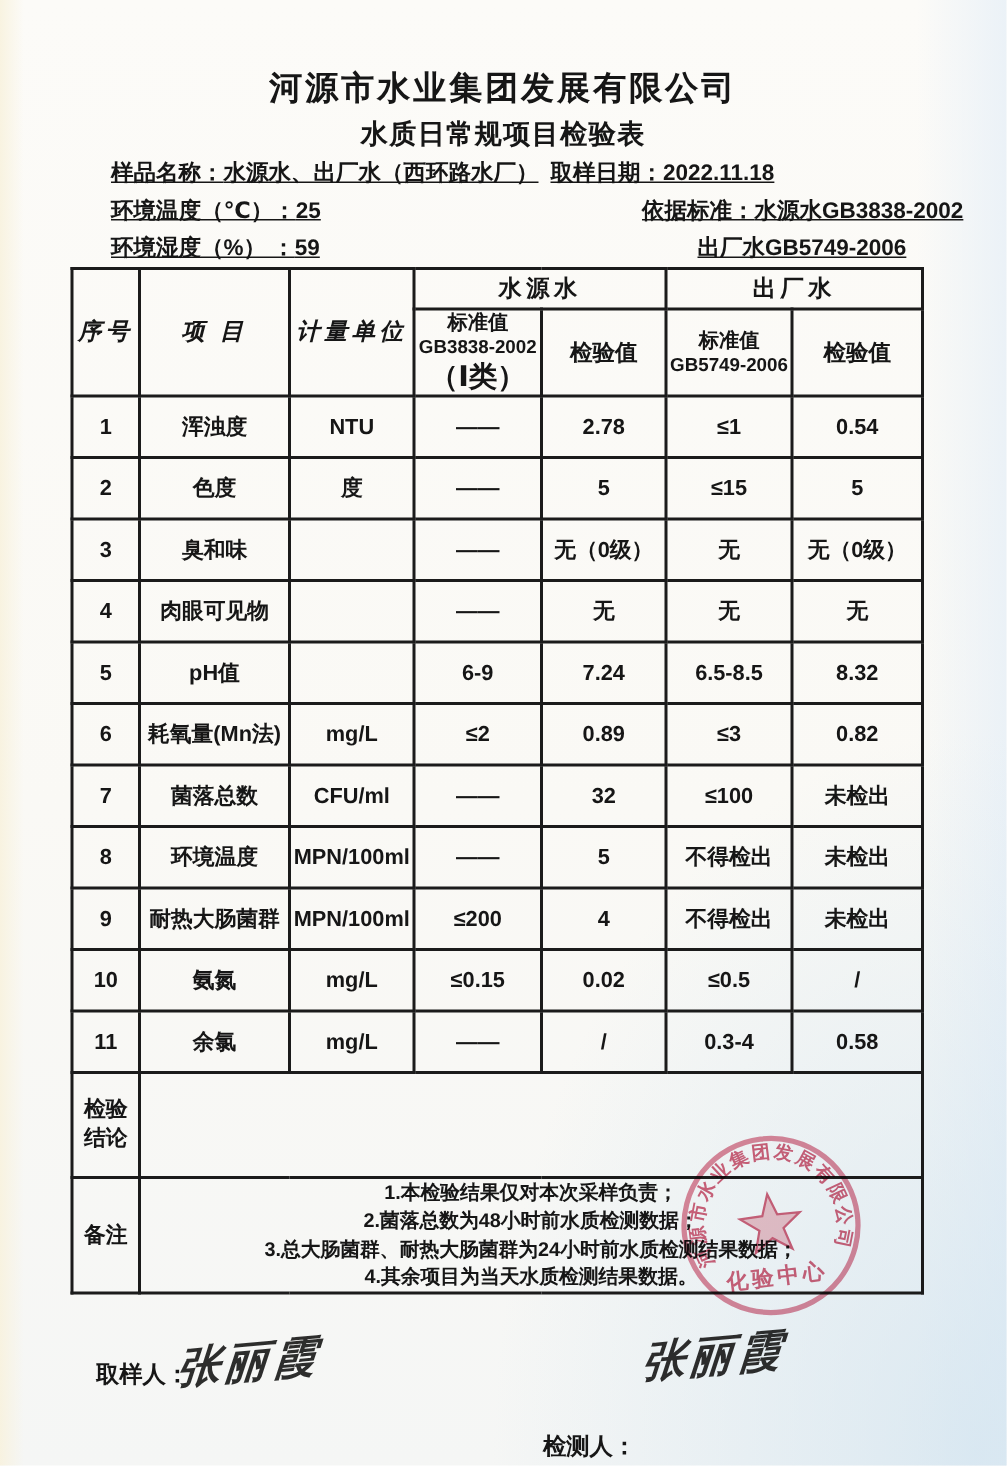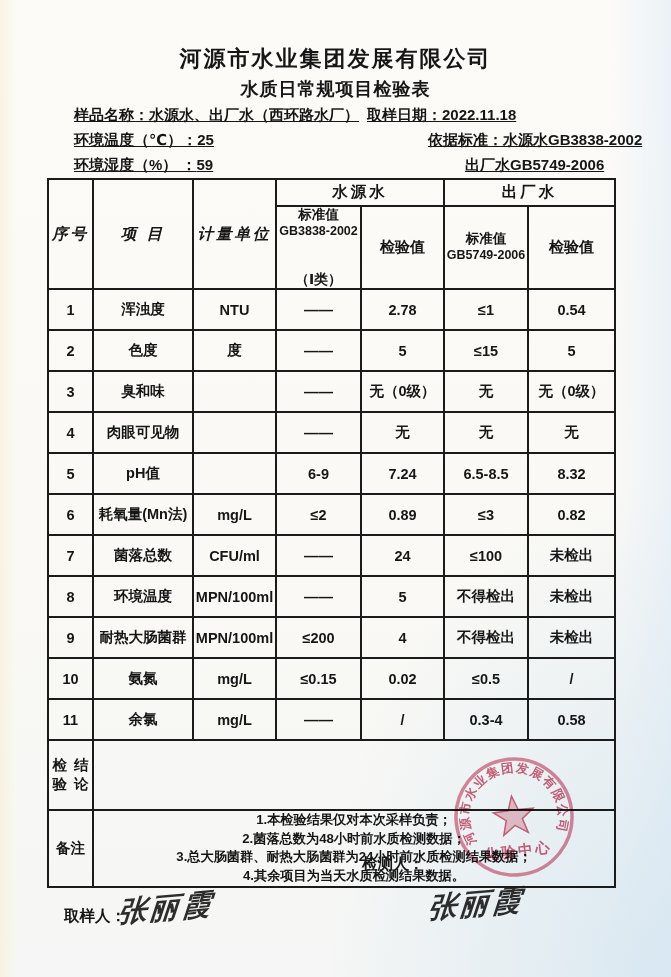--- a/index.html
+++ b/index.html
@@ -30,28 +30,28 @@
     font-weight:600; font-size:14.5px; overflow:hidden;
   }
   tr.h-ghead { height:27px; }
   tr.h-ghead th { font-size:15.5px; font-weight:700; letter-spacing:3px; }
   tr.h-shead { height:54px; }
   tr.h-shead th { font-size:15px; font-weight:700; }
   th.rspan { font-size:15px; font-weight:700; letter-spacing:1px;font-style:italic; }
   .std3 { display:flex; flex-direction:column; line-height:1.25; }
   .std3 .l1 { font-size:13.5px; font-weight:700; }
   .std3 .gb { font-size:12.5px; font-weight:600; letter-spacing:0; }
-  .std3 .l3 { font-size:14px; font-weight:700;margin-top:31px; }
+  .std3 .l3 { font-size:19px; font-weight:700; }
   tr.data { height:41px; }
   td.item { text-align:left; padding-left:5px; font-size:14.5px; }
   td.facval { font-weight:700; }
   tr.concl { height:70px; }
   tr.rem { height:73px; }
   td.sect-label { font-size:15px; font-weight:700; }
-  .two-line { display:flex; flex-direction:row; line-height:1.3; }
+  .two-line { display:flex; flex-direction:column; line-height:1.3; }
   td.rem-content { text-align:left; padding:3px 4px 3px 6px; }
   td.rem-content div { font-size:13.2px; font-weight:600; line-height:1.42; white-space:nowrap; }
 
   .foot-label { font-size:15.5px; font-weight:700; }
   .signature {
     font-size:29px; font-weight:600; font-style:italic; letter-spacing:3px;
     transform:rotate(-5deg) skewX(-10deg); transform-origin:left center;
     color:#1c1c1c; opacity:.92; white-space:nowrap;
   }
   .stamp {
@@ -170,21 +170,21 @@
     <td>≤2</td>
     <td>0.89</td>
     <td>≤3</td>
     <td class="facval">0.82</td>
   </tr>
       <tr class="data">
     <td>7</td>
     <td class="item">菌落总数</td>
     <td>CFU/ml</td>
     <td>——</td>
-    <td>24</td>
+    <td>32</td>
     <td>≤100</td>
     <td class="facval">未检出</td>
   </tr>
       <tr class="data">
     <td>8</td>
     <td class="item">环境温度</td>
     <td>MPN/100ml</td>
     <td>——</td>
     <td>5</td>
     <td>不得检出</td>
@@ -247,14 +247,14 @@
     <text font-size="12.5" fill="#cf5570" font-weight="700" letter-spacing="1.6" font-family="Liberation Sans, sans-serif">
       <textPath href="#stamp-arc" startOffset="50%" text-anchor="middle">河源市水业集团发展有限公司</textPath>
     </text>
     <polygon points="64,43 69,57.1 84,57.5 72.1,66.6 76.3,81 64,72.5 51.7,81 55.9,66.6 44,57.5 59,57.1" fill="rgba(213,90,110,0.38)" stroke="#cf5570" stroke-width="1.5"></polygon>
     <text x="64" y="103" text-anchor="middle" font-size="14.5" fill="#cf5570" font-weight="700" letter-spacing="2.5" font-family="Liberation Sans, sans-serif">化验中心</text>
   </svg>
 </div>
 
 <div class="abs foot-label" style="top:906px; left:64px;">取样人：</div>
 <div class="abs signature" style="top:893px; left:118px;">张丽霞</div>
-<div class="abs foot-label" style="top:854px; left:362px;">检测人：</div>
+<div class="abs foot-label" style="top:954px; left:362px;">检测人：</div>
 <div class="abs signature" style="top:889px; left:428px;">张丽霞</div>
 
 </body></html>

